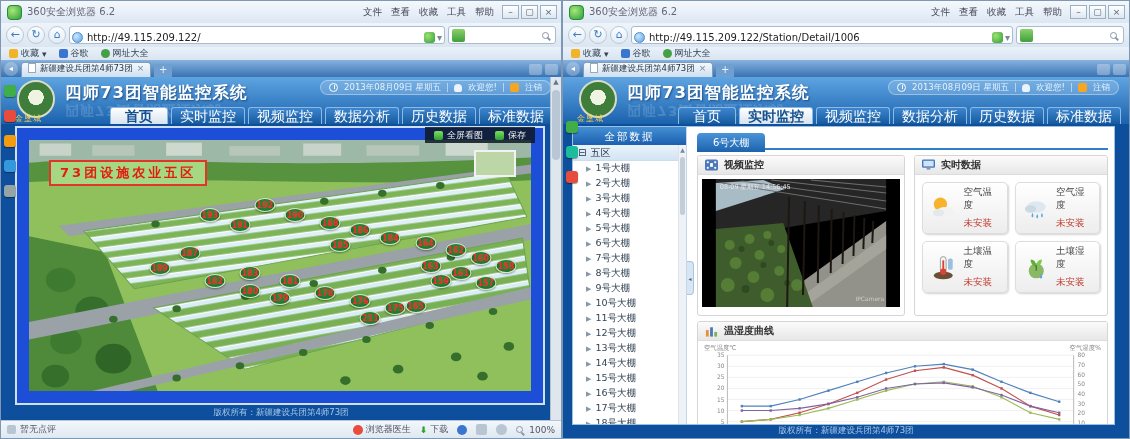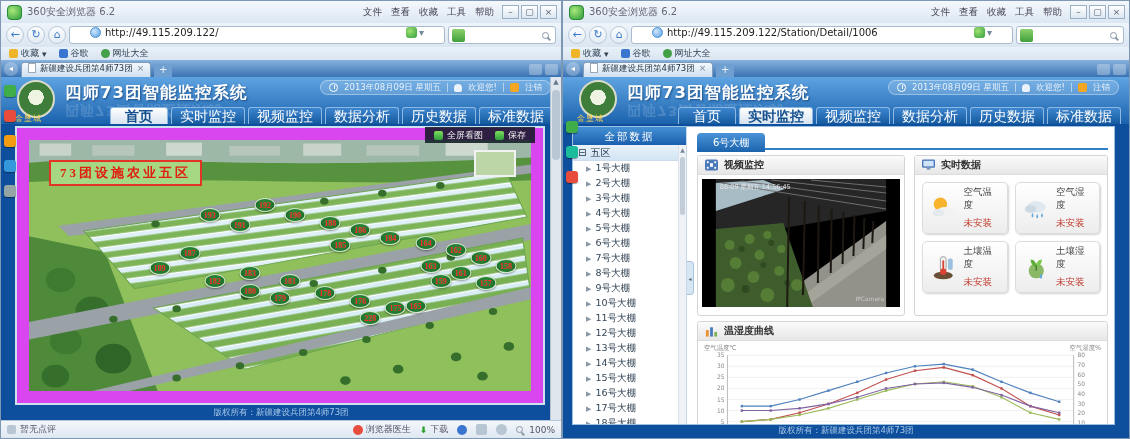--- a/index.html
+++ b/index.html
@@ -17,22 +17,22 @@
           background:radial-gradient(circle at 35% 35%,#a9e879,#2e9e3e);border:1px solid #2a8a36;}
   .menu{margin-left:auto;display:flex;gap:9px;color:#445;font-size:9.5px;white-space:nowrap;}
   .menu span{cursor:default;}
   .winbtns{display:flex;gap:2px;margin-left:8px;flex:none;}
   .winbtn{width:17px;height:14px;border:1px solid #9ab0c4;background:linear-gradient(#fff,#dde7f1);
           font-size:9px;line-height:12px;text-align:center;color:#567;}
   .toolbar{height:24px;display:flex;align-items:center;gap:3px;padding:0 5px;
            background:linear-gradient(#eef4fa,#dbe6f1);}
   .navbtn{width:18px;height:18px;flex:none;border-radius:50%;border:1px solid #b9c9da;color:#3a7bc8;
           background:linear-gradient(#fdfefe,#e2ebf5);font-size:11px;line-height:15px;text-align:center;}
-  .addrbar{flex:1;display:flex;align-items:flex-start;height:18px;background:#fff;border:1px solid #a9bccf;
-           border-radius:3px;padding:0 20px;font-size:10px;color:#222;gap:4px;overflow:hidden;}
+  .addrbar{flex:1;display:flex;align-items:flex-end;height:18px;background:#fff;border:1px solid #a9bccf;
+           border-radius:3px;padding:0 2px;font-size:10px;color:#222;gap:4px;overflow:hidden;}
   .globe{width:11px;height:11px;flex:none;border-radius:50%;border:1px solid #4a90d0;
          background:radial-gradient(circle at 35% 35%,#cfe6ff,#5aa0e0);}
   .compat{margin-left:auto;display:flex;align-items:center;gap:2px;flex:none;color:#789;}
   .mini-e{width:11px;height:11px;border-radius:3px;background:radial-gradient(circle at 35% 35%,#9fe070,#2e9e3e);}
   .searchbox{width:108px;flex:none;display:flex;align-items:center;height:18px;background:#fff;
              border:1px solid #a9bccf;border-radius:3px;padding:0 3px;gap:3px;}
   .sbadge{width:13px;height:13px;flex:none;border-radius:2px;background:linear-gradient(#8bd06a,#3fa03c);}
   .sb-input{flex:1;border:none;outline:none;font-size:9px;min-width:10px;background:transparent;}
   .mag{width:7px;height:7px;flex:none;border:1.5px solid #8a98a8;border-radius:50%;position:relative;margin-right:3px;}
   .mag:after{content:'';position:absolute;width:4px;height:1.5px;background:#8a98a8;transform:rotate(45deg);right:-3px;bottom:-2px;}
@@ -86,22 +86,22 @@
   .user-ic{width:8px;height:8px;border-radius:50% 50% 2px 2px;background:#eaf3fc;}
   .logout-ic{width:9px;height:9px;border-radius:2px;background:#f5a623;}
   .pagenav{position:absolute;right:8px;bottom:0;display:flex;gap:3px;}
   .ptab{min-width:58px;height:17px;line-height:17px;text-align:center;font-size:14px;color:#fff;
         background:linear-gradient(#3c85cf,#155a9e);border:1px solid #8cb8e4;border-bottom:none;
         border-radius:3px 3px 0 0;padding:0 8px;cursor:pointer;white-space:nowrap;}
   .ptab.active{background:linear-gradient(#ffffff,#d7e3ef);color:#15518f;font-weight:bold;}
   .pagefooter{position:absolute;bottom:1px;left:0;right:0;text-align:center;font-size:8.5px;color:#a8c8e8;}
 
   
-  .mapwrap{position:absolute;left:14px;right:16px;top:49px;bottom:15px;background:#d946ef;
-           border:2px solid #cfe0ee;padding:12px;font-family:Liberation Serif, serif;}
+  .mapwrap{position:absolute;left:14px;right:16px;top:49px;bottom:15px;background:#1d4ed8;
+           border:2px solid #cfe0ee;padding:12px;}
   .maparea{position:relative;width:100%;height:100%;overflow:hidden;}
   svg.map{width:100%;height:100%;display:block;}
   .banner{position:absolute;left:4%;top:8%;padding:2px 9px;background:#a6d782;border:2px solid #e23527;
           color:#e01f10;font-weight:bold;font-size:13px;letter-spacing:3px;white-space:nowrap;}
   .inset{position:absolute;right:3%;top:4%;width:42px;height:27px;background:#bcd6a8;border:2px solid #f2f2f2;}
   .gh-badge{position:absolute;transform:translate(-50%,-50%);min-width:21px;height:14px;line-height:13px;
             border-radius:50%;background:radial-gradient(circle at 50% 40%,#2f8f3c,#166425);
             border:1.5px solid #cfe8c8;color:#ff2b2b;font-size:8px;font-weight:bold;text-align:center;
             box-shadow:0 1px 2px rgba(0,0,0,.4);cursor:pointer;}
   .maptoolbar{position:absolute;top:-1px;right:8px;height:16px;display:flex;align-items:center;gap:12px;
@@ -341,21 +341,21 @@
               <span class="gh-badge" style="left: 91%; top: 57%;">157</span>
               <span class="gh-badge" style="left: 77%; top: 66%;">165</span>
               <span class="gh-badge" style="left: 44%; top: 53%; text-align: center;">183</span>
               <span class="gh-badge" style="left: 37%; top: 56%;">182</span>
               <span class="gh-badge" style="left: 52%; top: 56%;">181</span>
               <span class="gh-badge" style="left: 44%; top: 60%;">180</span>
               <span class="gh-badge" style="left: 50%; top: 63%;">179</span>
               <span class="gh-badge" style="left: 59%; top: 61%;">178</span>
               <span class="gh-badge" style="left: 66%; top: 64%;">176</span>
               <span class="gh-badge" style="left: 73%; top: 67%;">175</span>
-              <span class="gh-badge" style="left: 68%; top: 71%;">228</span>
+              <span class="gh-badge" style="left: 68%; top: 71%;">211</span>
             </div>
         </div>
       </div>
       <div class="pagefooter">版权所有：新疆建设兵团第4师73团</div>
       <div class="pg-scroll">
         <div class="arr">▲</div>
         <div class="th"></div>
       </div>
     </div>
 

